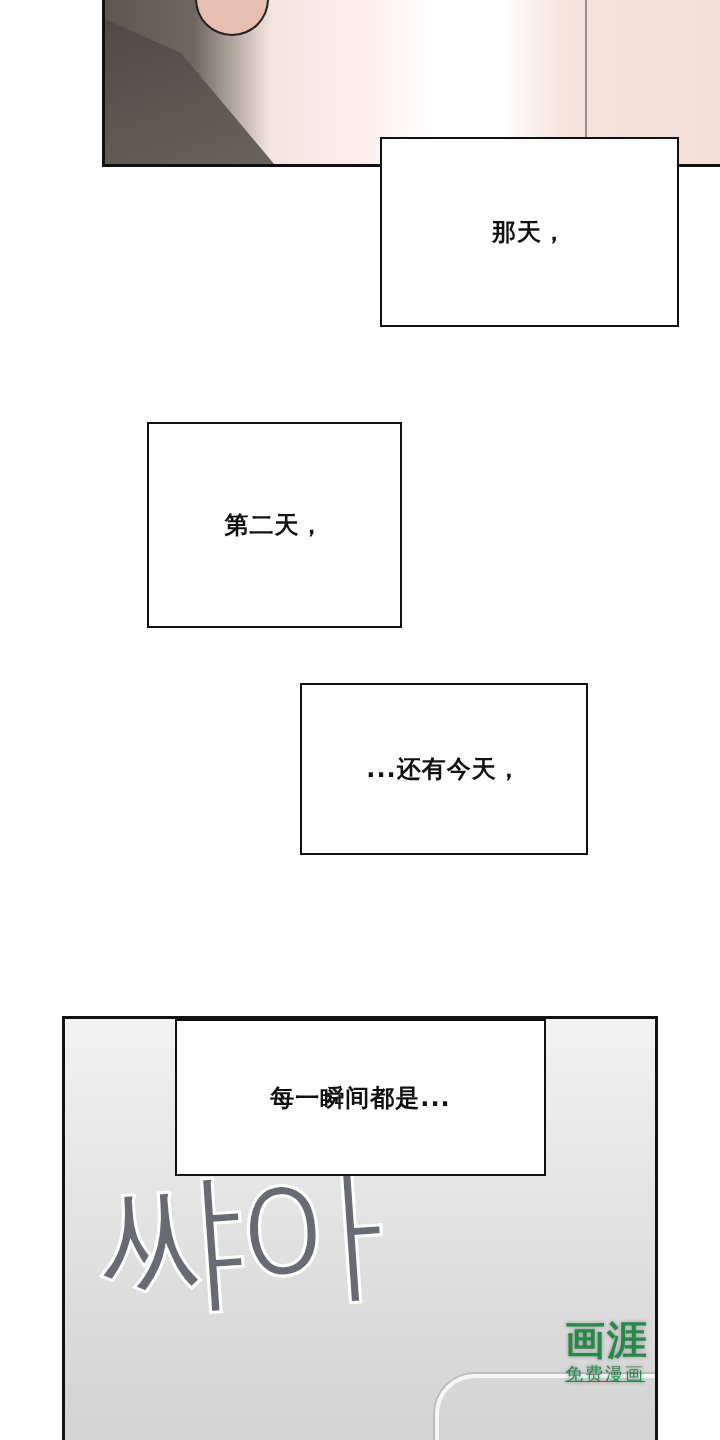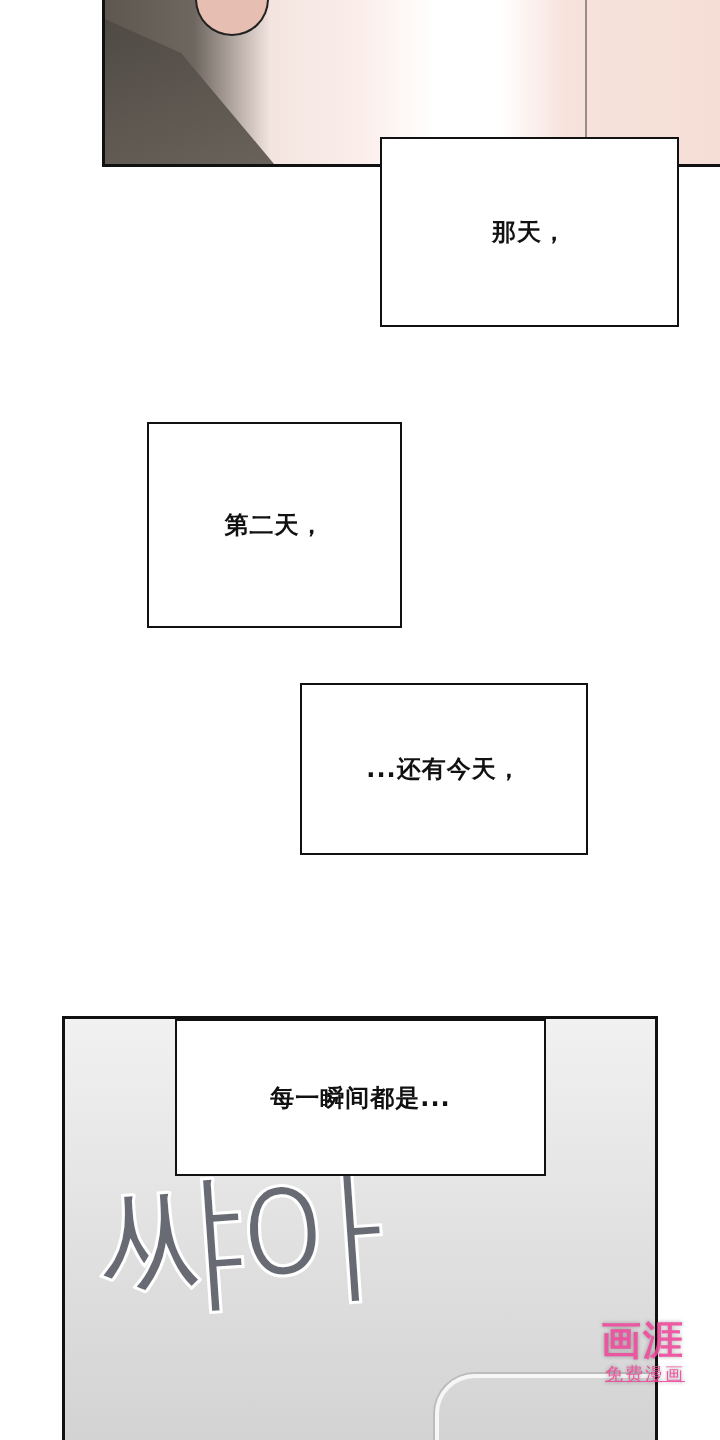--- a/index.html
+++ b/index.html
@@ -8,21 +8,21 @@
     background:linear-gradient(90deg,#5d5750 0%,#6e675f 14%,#f3e4df 26%,#fbeeea 40%,#ffffff 52%,#ffffff 62%,#f7e3dc 72%,#f4ddd5 100%);}
   .coat{position:absolute;left:0;top:20px;width:190px;height:170px;background:linear-gradient(160deg,#4f4a44,#6d665e);clip-path:polygon(0 0,40% 20%,100% 100%,0 100%);}
   .ear{position:absolute;left:90px;top:-10px;width:70px;height:45px;border-radius:0 0 40px 40px;background:#e7bfb2;border:2px solid #222;border-top:none;}
   .neck{position:absolute;left:480px;top:-10px;width:60px;height:160px;border-left:2px solid #555;opacity:.6;}
   .box{position:absolute;background:#fff;border:2.5px solid #111;box-sizing:border-box;display:flex;align-items:center;justify-content:center;}
   .box span{font-size:24px;font-weight:bold;color:#111;letter-spacing:1px;}
   .panel-bottom{position:absolute;left:62px;top:1016px;width:596px;height:440px;border:3px solid #111;box-sizing:border-box;overflow:hidden;
     background:linear-gradient(180deg,#f1f1f1 0%,#dedede 60%,#d2d2d2 100%);}
   .sfx{position:absolute;left:30px;top:120px;font-size:150px;color:#686b73;-webkit-text-stroke:3px #ffffff;font-family:"DejaVu Sans",sans-serif;transform:rotate(-4deg);letter-spacing:-10px;}
   .rail{position:absolute;left:370px;top:355px;width:260px;height:120px;border:4px solid #f6f6f6;border-radius:40px 40px 0 0;box-shadow:0 0 0 2px #bcbcbc;}
-  .watermark{position:absolute;left:565px;top:1318px;width:120px;color:#ec4899;text-align:right;text-shadow:0 0 4px rgba(0,0,0,.35);opacity:.9;}
+  .watermark{position:absolute;left:565px;top:1318px;width:120px;color:#15803d;text-align:left;text-shadow:0 0 4px rgba(0,0,0,.35);opacity:.9;}
   .wm-logo{font-size:40px;font-weight:bold;letter-spacing:2px;line-height:44px;}
   .wm-sub{font-size:18px;letter-spacing:2px;text-decoration:underline;}
 </style>
 </head>
 <body>
 
 <div class="panel-top">
   <div class="coat"></div>
   <div class="ear"></div>
   <div class="neck"></div>

